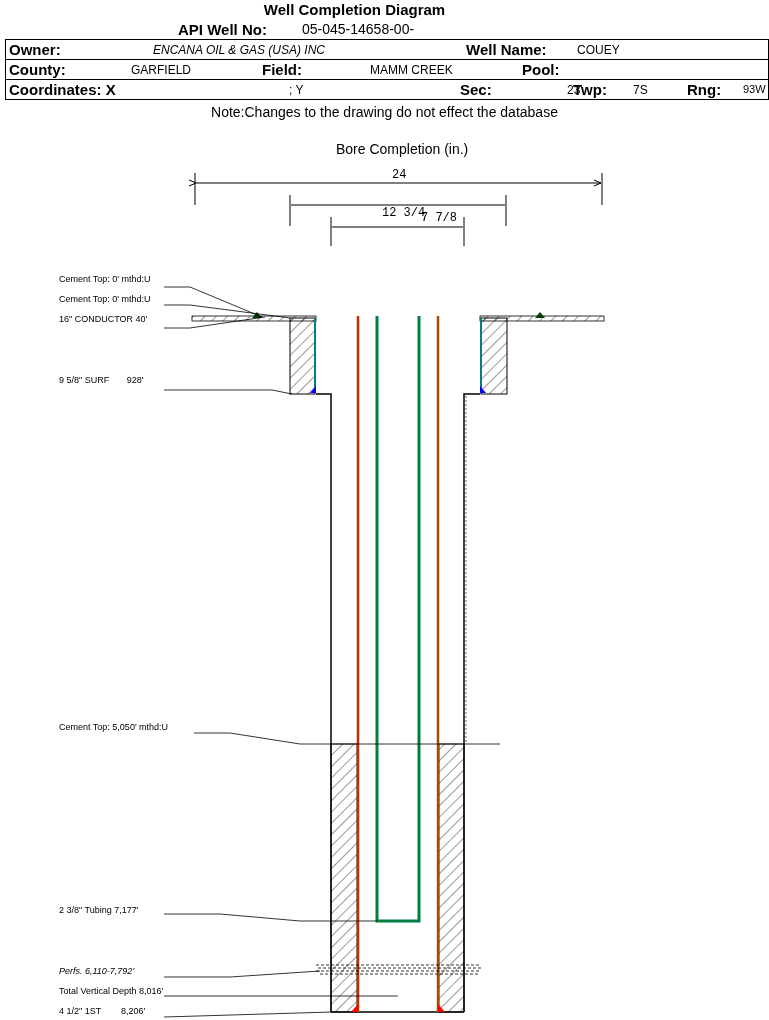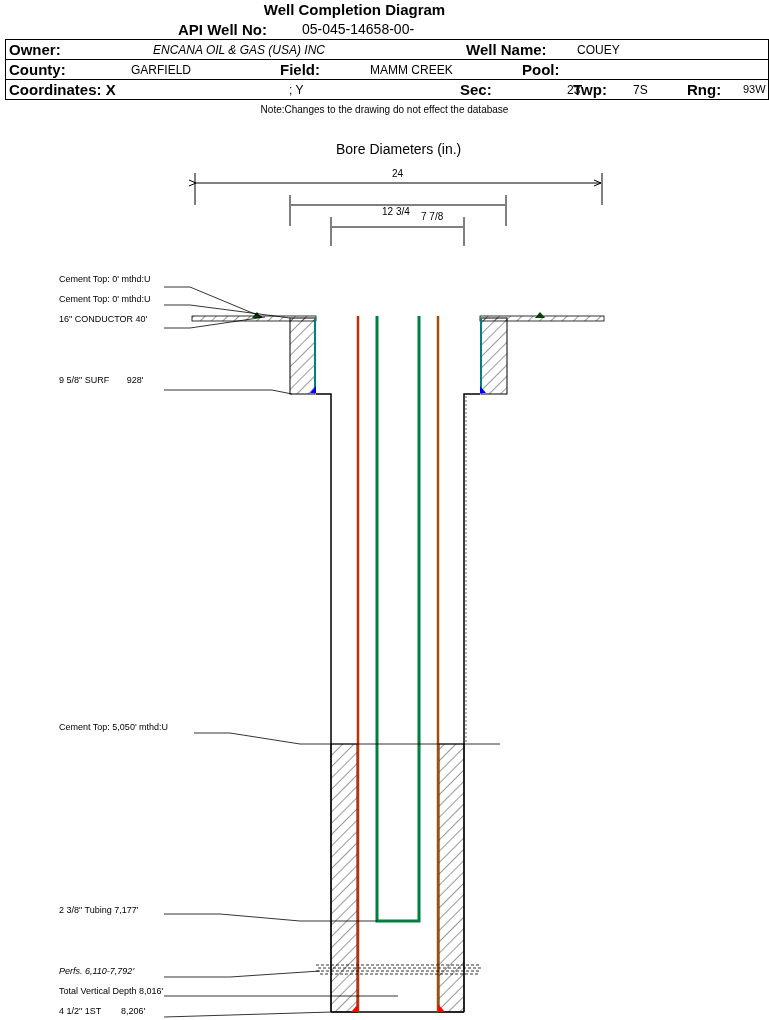--- a/index.html
+++ b/index.html
@@ -5,23 +5,23 @@
   html, body { margin: 0; padding: 0; background: #ffffff; }
   body { width: 769px; height: 1020px; position: relative; overflow: hidden;
          font-family: "Liberation Sans", sans-serif; color: #000; }
   .title { position: absolute; left: 0; top: 1px; width: 709px; text-align: center;
            font-weight: bold; font-size: 15px; }
   .hdr-row { position: absolute; left: 5px; width: 764px; height: 19px; }
   .hdr-label { position: absolute; font-weight: bold; font-size: 15px; top: 1px; white-space: nowrap; }
   .hdr-val { position: absolute; font-size: 12px; top: 3px; white-space: nowrap; }
   .hline { position: absolute; background: #000; height: 1px; }
   .vline { position: absolute; background: #000; width: 1px; }
-  .note { position: absolute; left: 0; top: 104px; width: 769px; text-align: center; font-size: 10px; }
+  .note { position: absolute; left: 0; top: 104px; width: 769px; text-align: center; font-size: 14px; }
   .lbl { position: absolute; font-size: 9px; white-space: nowrap; }
-  .dimtxt { position: absolute; font-size: 10px; white-space: nowrap; }
+  .dimtxt { position: absolute; font-size: 12px; white-space: nowrap; font-family: Liberation Mono, monospace; }
   svg { position: absolute; left: 0; top: 0; }
 </style>
 </head>
 <body>
 
 <div class="title">Well Completion Diagram</div>
 
 <div class="hline" style="left:5px; top:39px; width:764px;"></div>
 <div class="hdr-row" style="top:20px;">
   <span class="hdr-label" style="left:173px;">API Well No:</span>
@@ -30,21 +30,21 @@
 <div class="hdr-row" style="top:40px;">
   <span class="hdr-label" style="left:4px;">Owner:</span>
   <span class="hdr-val" style="left:148px;font-style:italic;">ENCANA OIL &amp; GAS (USA) INC</span>
   <span class="hdr-label" style="left:461px;text-align:right;">Well Name:</span>
   <span class="hdr-val" style="left:572px;">COUEY</span>
 </div>
 <div class="hline" style="left:5px; top:59px; width:764px;"></div>
 <div class="hdr-row" style="top:60px;">
   <span class="hdr-label" style="left:4px;">County:</span>
   <span class="hdr-val" style="left:126px;">GARFIELD</span>
-  <span class="hdr-label" style="left:275px;text-align:center;">Field:</span>
+  <span class="hdr-label" style="left:257px;text-align:center;">Field:</span>
   <span class="hdr-val" style="left:365px;">MAMM CREEK</span>
   <span class="hdr-label" style="left:517px;">Pool:</span>
   <span class="hdr-val" style="left:570px;"></span>
 </div>
 <div class="hline" style="left:5px; top:79px; width:764px;"></div>
 <div class="hdr-row" style="top:80px;">
   <span class="hdr-label" style="left:4px;">Coordinates: X</span>
   <span class="hdr-val" style="left:284px;">; Y</span>
   <span class="hdr-label" style="left:455px;">Sec:</span>
   <span class="hdr-val" style="left:518px;margin-left:44px;">23</span>
@@ -52,21 +52,21 @@
   <span class="hdr-val" style="left:628px;">7S</span>
   <span class="hdr-label" style="left:682px;">Rng:</span>
   <span class="hdr-val" style="left:738px; font-size:11px;">93W</span>
 </div>
 <div class="hline" style="left:5px; top:99px; width:764px;"></div>
 <div class="vline" style="left:5px; top:39px; height:61px;"></div>
 <div class="vline" style="left:768px; top:39px; height:61px;"></div>
 
 <div class="note">Note:Changes to the drawing do not effect the database</div>
 
-<div class="lbl" style="left:336px; top:141px; font-size:14px;">Bore Diameters (in.)</div>
+<div class="lbl" style="left:336px; top:141px; font-size:14px;">Bore Completion (in.)</div>
 <div class="dimtxt" style="left:392px; top:168px;">24</div>
 <div class="dimtxt" style="left:382px; top:190px;margin-top:16px;">12 3/4</div>
 <div class="dimtxt" style="left:384px; top:211px;margin-left:37px;">7 7/8</div>
 
 <svg width="769" height="1020" viewBox="0 0 769 1020">
   <defs>
     <pattern id="hatch" width="8" height="8" patternUnits="userSpaceOnUse" patternTransform="rotate(45)">
       <line x1="0" y1="0" x2="0" y2="8" stroke="#000" stroke-width="0.8"></line>
     </pattern>
     <marker id="arr" markerWidth="8" markerHeight="8" refX="7" refY="4" orient="auto">

